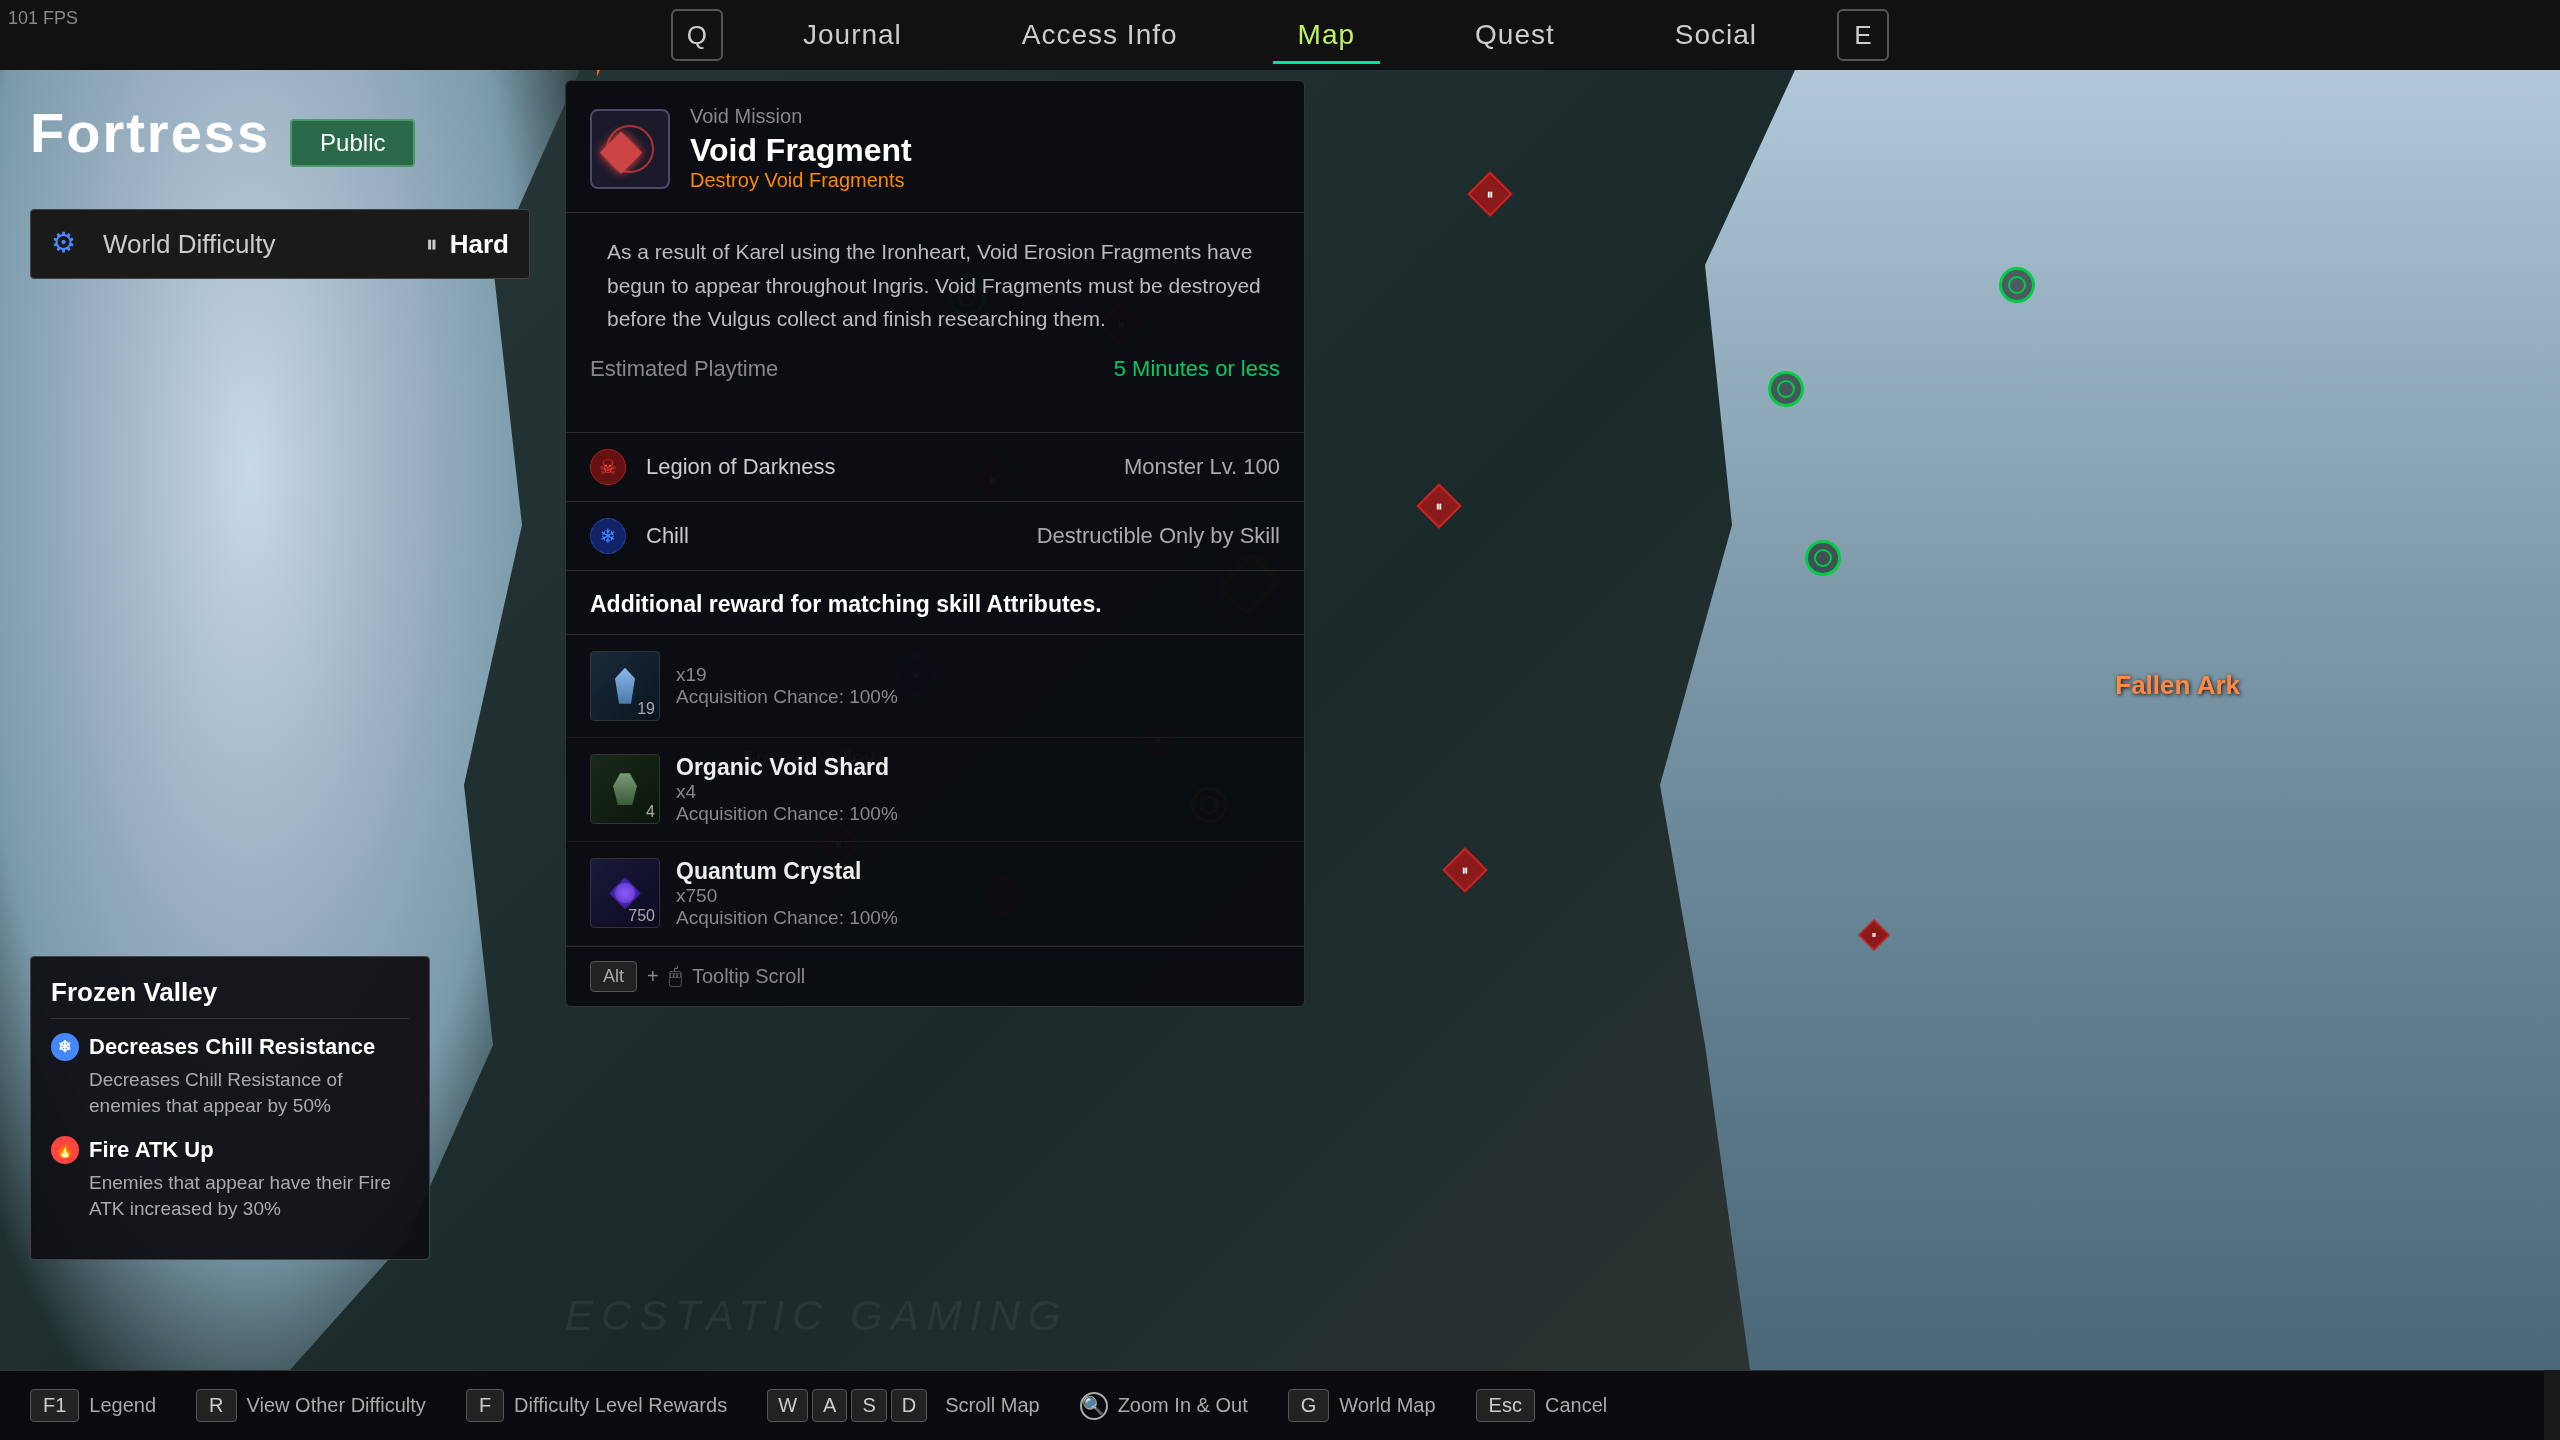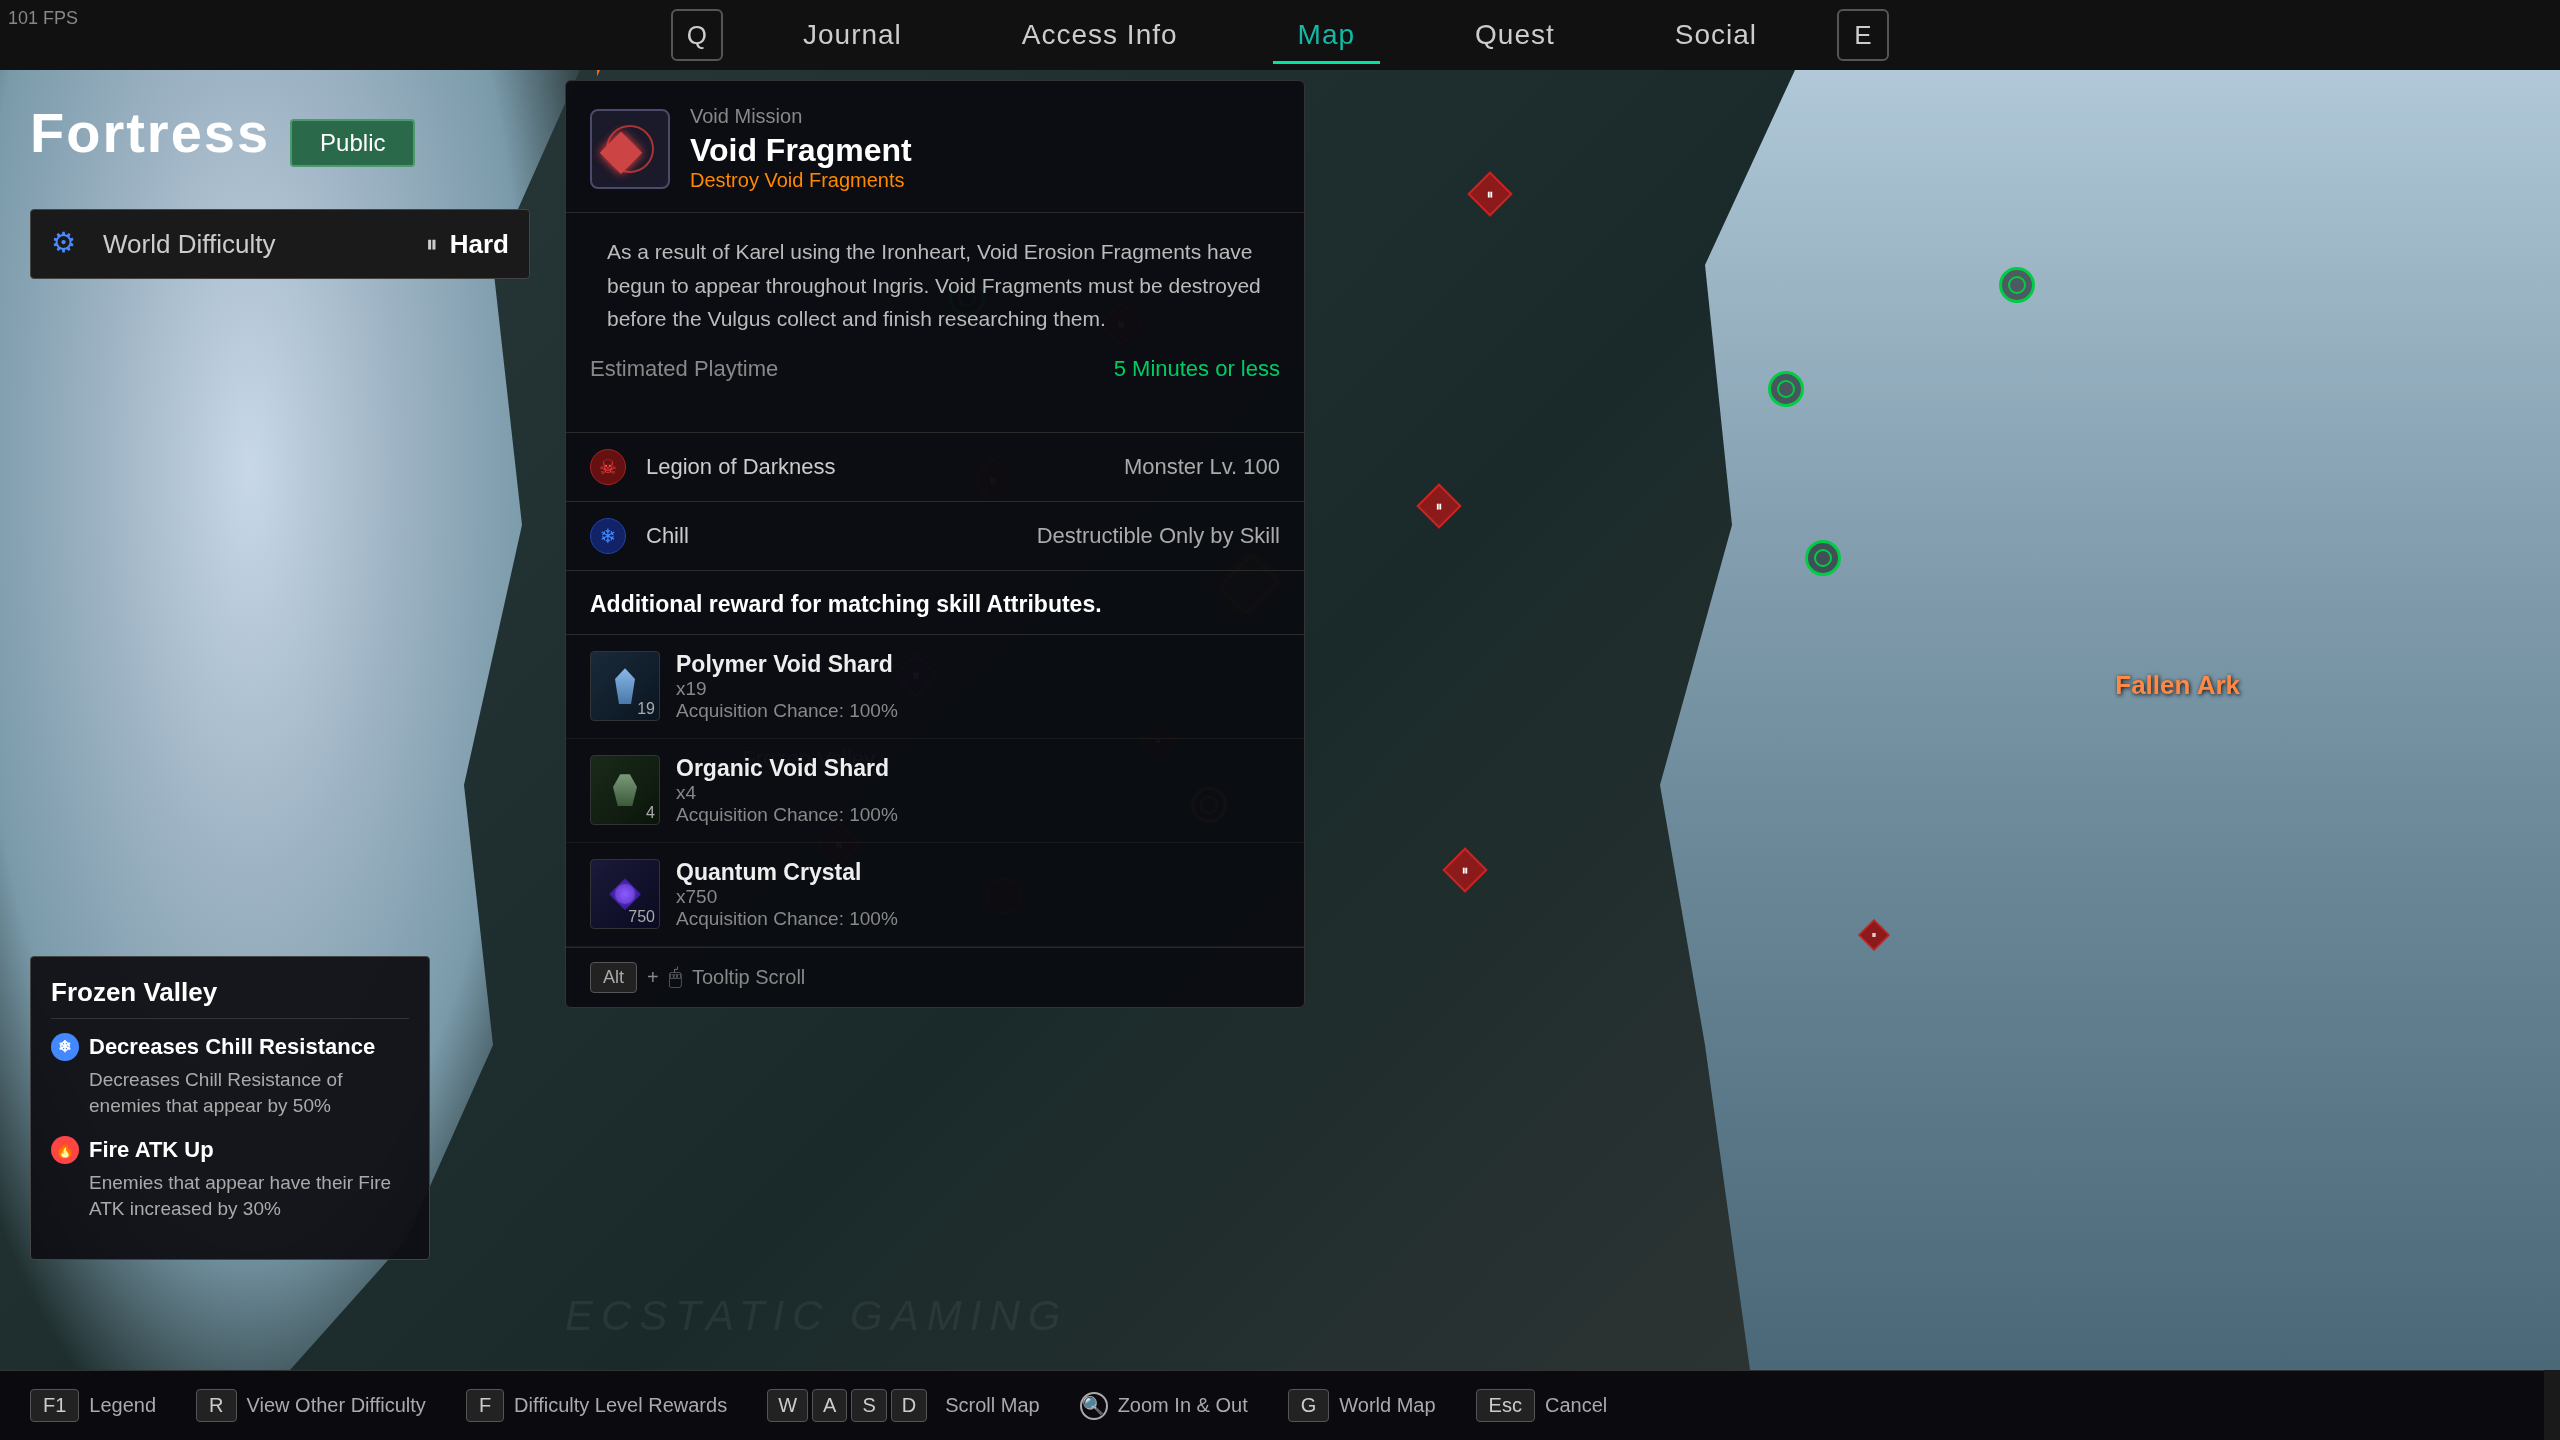--- a/index.html
+++ b/index.html
@@ -30,21 +30,21 @@
       height: 58px;
       display: flex;
       align-items: center;
       font-size: 28px;
       color: #ccc;
       cursor: pointer;
       position: relative;
       letter-spacing: 1px;
     }
     .nav-item.active {
-      color: #14b8a6;
+      color: #bef264;
     }
     .nav-item.active::after {
       content: '';
       position: absolute;
       bottom: 0;
       left: 20%;
       right: 20%;
       height: 3px;
       background: #00e5a0;
     }
@@ -815,21 +815,20 @@
 
   <div class="mission-rewards-header">Additional reward for matching skill Attributes.</div>
 
   <div id="rewards-container">
       <div class="reward-row">
     <div class="reward-icon reward-icon-polymer">
       <div class="crystal-polymer"></div>
       <span class="reward-count-badge">19</span>
     </div>
     <div class="reward-info">
-      <div class="reward-name">Polymer Void Shard</div>
       <div class="reward-qty">x19</div>
       <div class="reward-chance">Acquisition Chance: 100%</div>
     </div>
   </div>
       <div class="reward-row">
     <div class="reward-icon reward-icon-organic">
       <div class="crystal-organic"></div>
       <span class="reward-count-badge">4</span>
     </div>
     <div class="reward-info">

